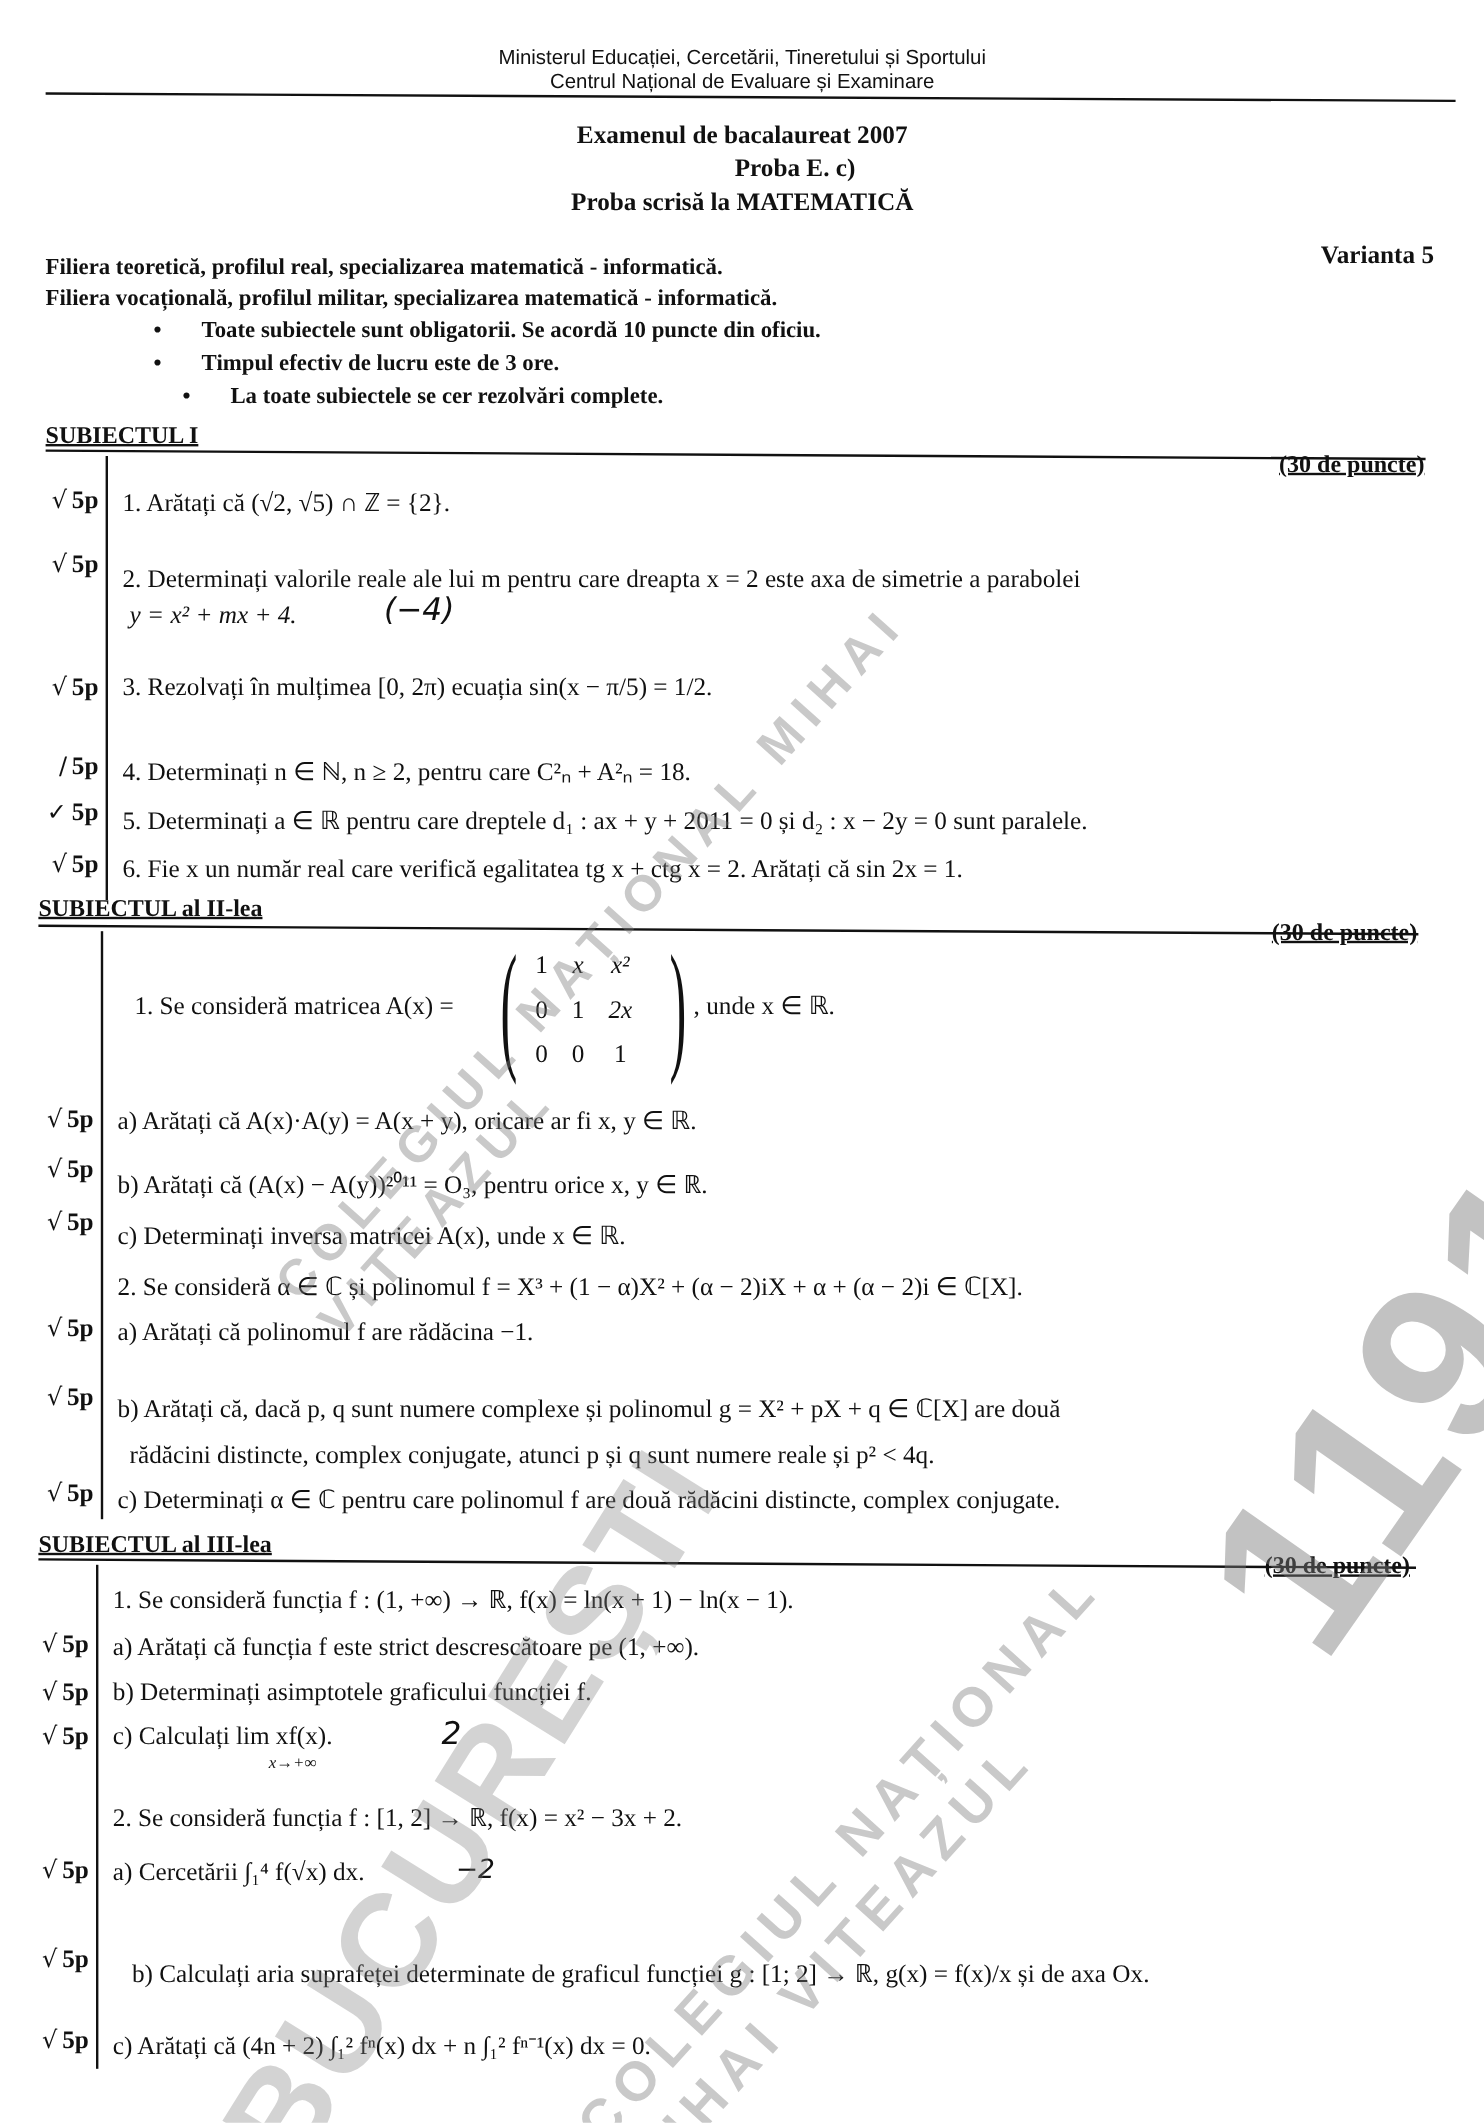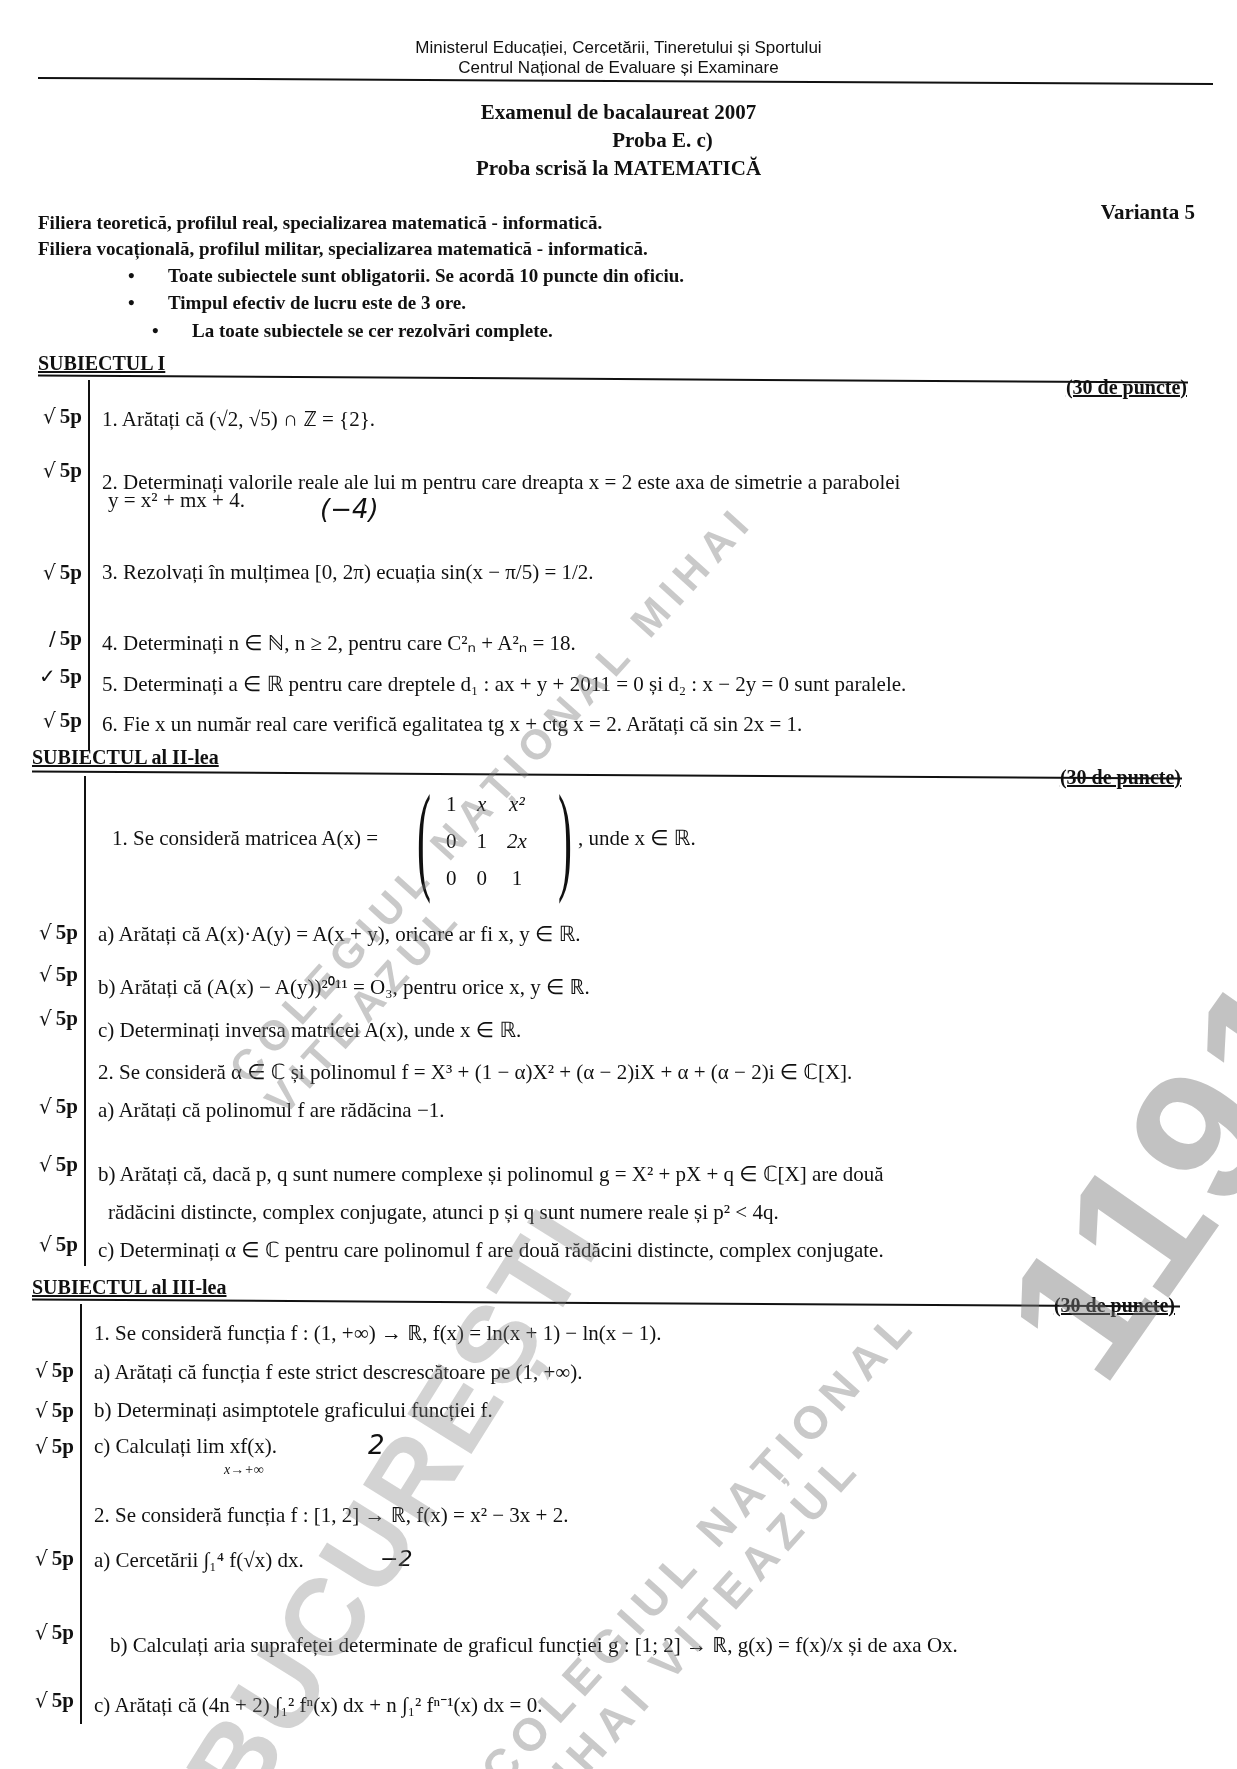--- a/index.html
+++ b/index.html
@@ -44,21 +44,21 @@
 <div class="abs subj" style="top:352px; left:38px;">SUBIECTUL I</div>
 <div class="abs pts" style="top:376px; right:50px;">(30 de puncte)</div>
 <div class="rule" style="left:38px; top:378px; width:1150px; height:2px; transform:rotate(0.35deg);"></div>
 <div class="vline" style="top:380px; height:370px;"></div>
 
 <div class="abs score" style="top:404px;"><span class="check">√</span><span>5p</span></div>
 <div class="abs q" style="top:404px;">1. Arătați că (√2, √5) ∩ ℤ = {2}.</div>
 
 <div class="abs score" style="top:458px;"><span class="check">√</span><span>5p</span></div>
 <div class="abs q" style="top:470px;">2. Determinați valorile reale ale lui m pentru care dreapta x = 2 este axa de simetrie a parabolei</div>
-<div class="abs q" style="top:488px; left:108px; ">y = x² + mx + 4.</div>
+<div class="abs q" style="top:500px; left:108px; font-style:italic;">y = x² + mx + 4.</div>
 <div class="abs hand" style="top:494px; left:320px; font-size:26px;">(−4)</div>
 
 <div class="abs score" style="top:560px;"><span class="check">√</span><span>5p</span></div>
 <div class="abs q" style="top:560px;">3. Rezolvați în mulțimea [0, 2π) ecuația sin(x − π/5) = 1/2.</div>
 
 <div class="abs score" style="top:626px;"><span class="check">/</span><span>5p</span></div>
 <div class="abs q" style="top:628px;">4. Determinați n ∈ ℕ, n ≥ 2, pentru care C²ₙ + A²ₙ = 18.</div>
 
 <div class="abs score" style="top:664px;"><span class="check">✓</span><span>5p</span></div>
 <div class="abs q" style="top:672px;">5. Determinați a ∈ ℝ pentru care dreptele d₁ : ax + y + 2011 = 0 și d₂ : x − 2y = 0 sunt paralele.</div>

